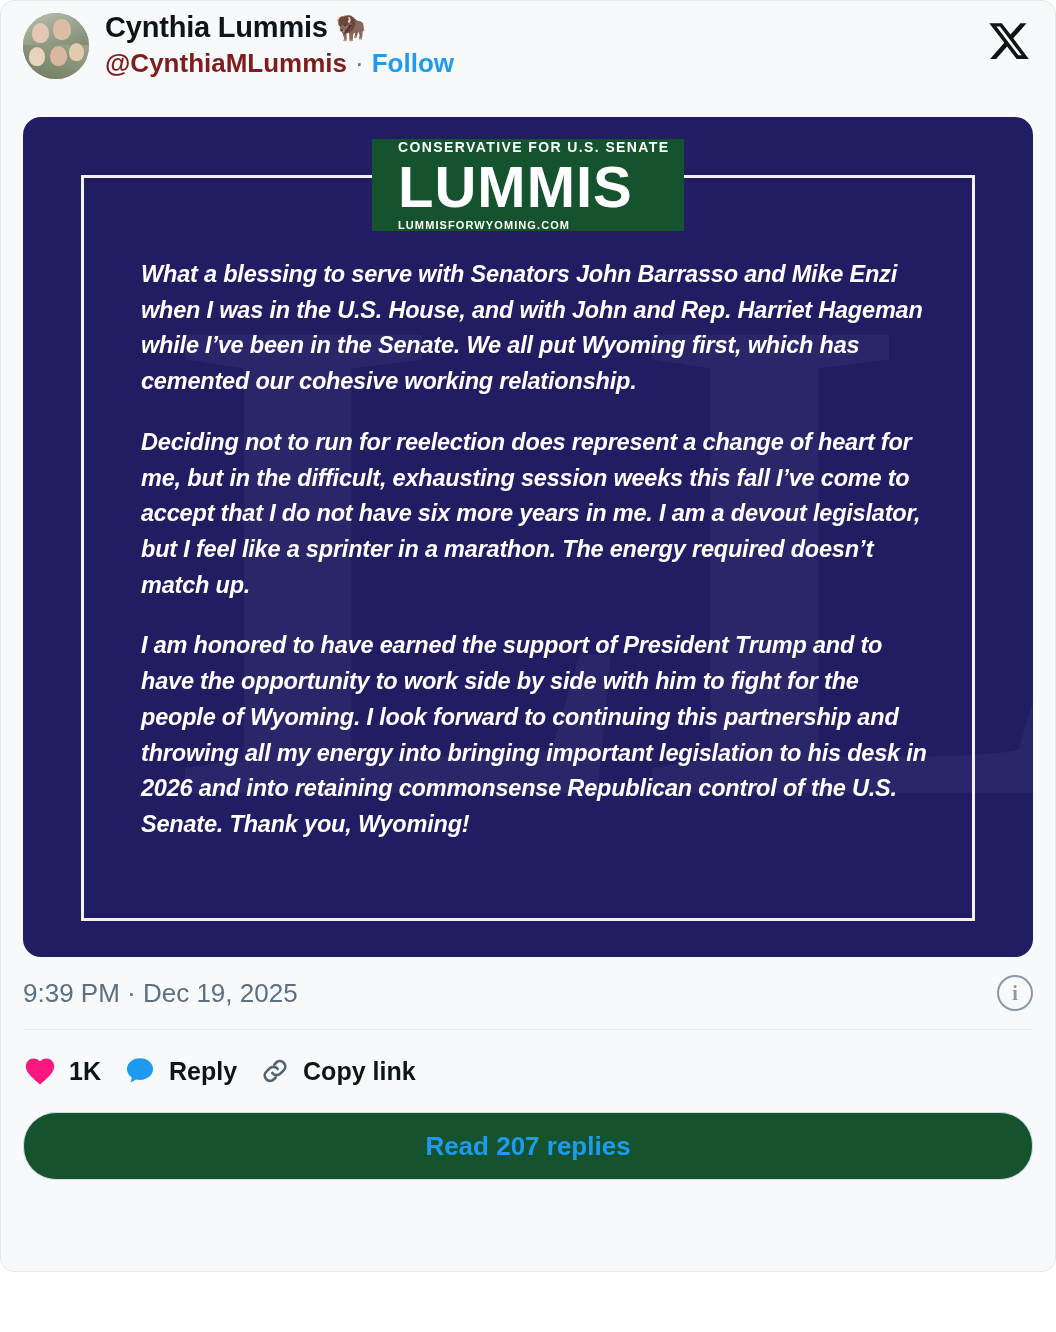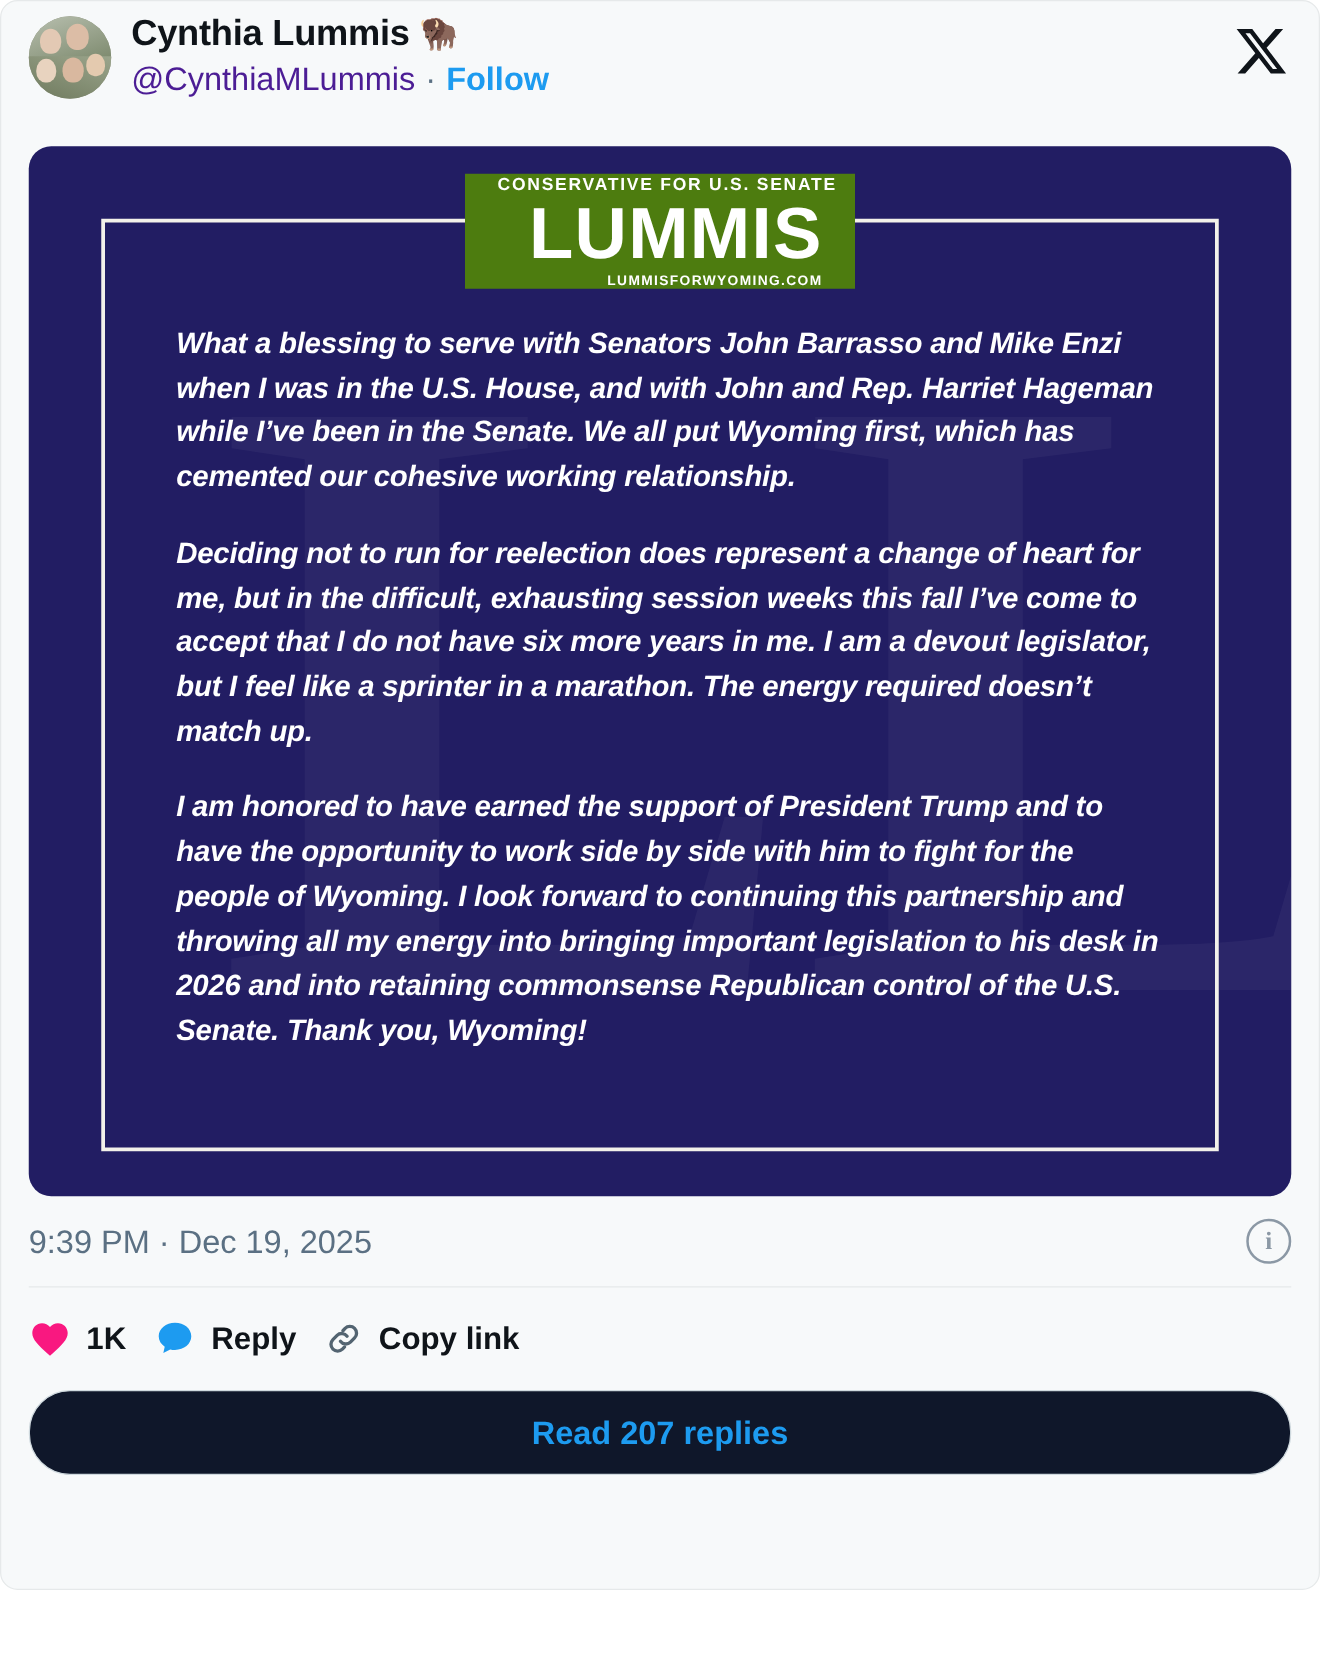--- a/index.html
+++ b/index.html
@@ -73,21 +73,21 @@
   }
   .handle-row {
     display: flex;
     align-items: center;
     gap: 8px;
     margin-top: 4px;
     font-size: 26px;
     color: #5b7083;
     line-height: 1.2;
   }
-  .handle { color: #4c1d95; }
+  .handle { color: #7f1d1d; font-weight: bold; }
   .dot-sep { color: #5b7083; }
   .follow-link {
     color: #1d9bf0;
     font-weight: 700;
     text-decoration: none;
     cursor: pointer;
   }
   .x-logo {
     position: absolute;
     right: 2px;
@@ -135,23 +135,23 @@
     top: 58px;
     right: 58px;
     bottom: 36px;
     border: 3px solid #f3f1ea;
   }
   .logo-block {
     position: absolute;
     left: 50%;
     transform: translateX(-50%);
     top: 22px;
-    background: #4d7c0f;
+    background: #14532d;
     padding: 0 26px;
-    text-align: right;
+    text-align: left;
     width: 260px;
   }
   .logo-kicker {
     font-size: 14px;
     letter-spacing: 1.4px;
     font-weight: 700;
     color: #ffffff;
     font-family: "Liberation Sans", sans-serif;
     white-space: nowrap;
   }
@@ -244,21 +244,21 @@
   .link-icon { width: 32px; height: 32px; color: #536471; }
 
   .read-replies {
     margin: 0 0 18px 0;
     height: 66px;
     border: 1px solid #cfd9de;
     border-radius: 33px;
     display: flex;
     align-items: center;
     justify-content: center;
-    background: #0f172a;
+    background: #14532d;
     cursor: pointer;
   }
   .read-replies span {
     color: #1d9bf0;
     font-size: 26px;
     font-weight: 700;
   }
 </style>
 </head>
 <body>

